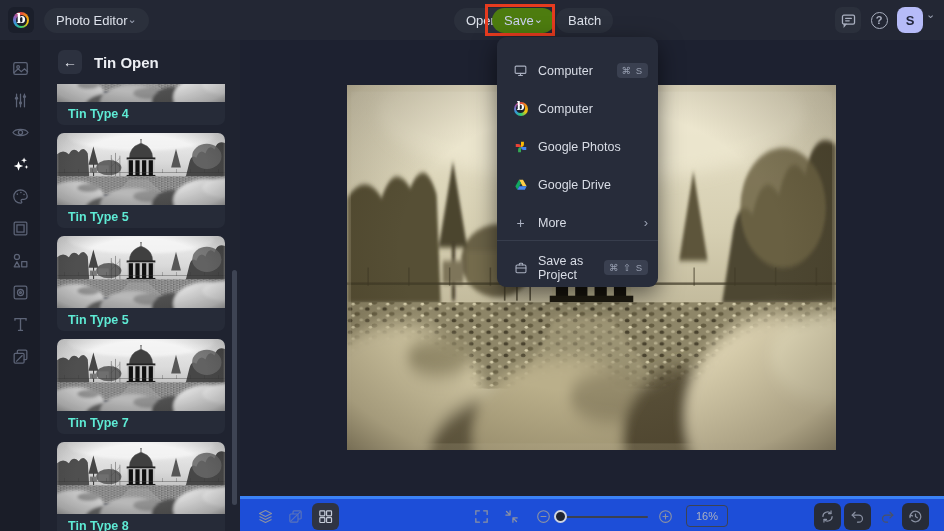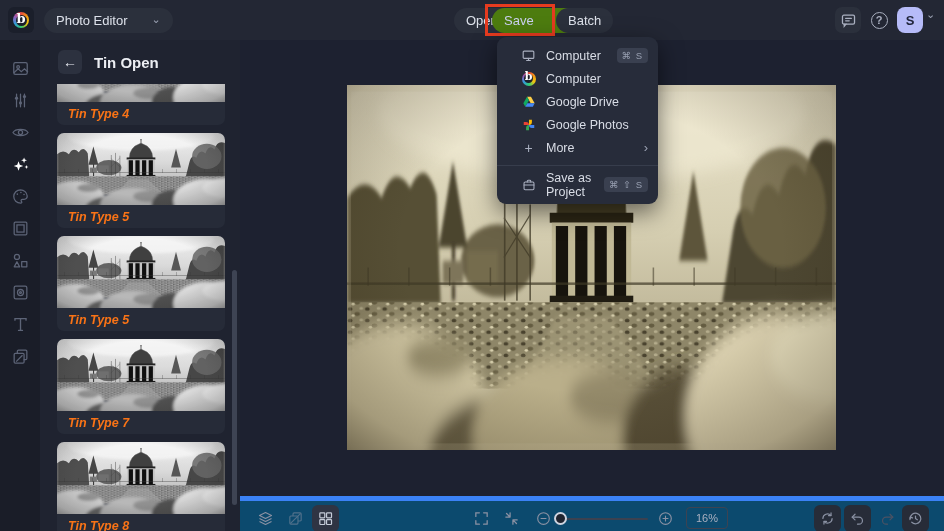--- a/index.html
+++ b/index.html
@@ -16,21 +16,21 @@
   .bf-logo { position:relative; width:16px; height:16px; border-radius:50%;
     background:conic-gradient(#e74c3c,#f39c12,#f1c40f,#2ecc71,#3498db,#9b59b6,#e74c3c); }
   .bf-logo::after { content:""; position:absolute; inset:2.5px; border-radius:50%; background:#1b1f2b; }
   .bf-logo .bf-b { position:absolute; z-index:2; left:0; top:-2px; width:16px; height:16px;
     display:flex; align-items:center; justify-content:center;
     font-size:13px; font-weight:bold; color:#fff; font-family:"DejaVu Serif", serif; }
   .bf-logo.small { width:14px; height:14px; }
   .bf-logo.small .bf-b { width:14px; height:14px; font-size:11px; }
   .tb-btn { position:absolute; top:8px; height:25px; border:none; border-radius:14px;
     background:#2b303c; color:#dde1ea; font-size:13px; font-family:inherit;
-    display:flex; align-items:center; gap:24px; padding:0 12px; cursor:pointer; }
+    display:flex; align-items:center; gap:0; padding:0 12px; cursor:pointer; }
   .tb-btn .chev { font-size:11px; color:#9aa1b2; margin-top:-3px; }
   #btn-photo-editor { left:44px; }
   #btn-open  { left:454px; }
   #btn-save  { left:492px; background:#4d7c0f; color:#ccd1f2; }
   #btn-save .chev { color:#ccd1f2; }
   #btn-batch { left:556px; }
   .annotation-box { position:absolute; left:485px; top:4px; width:70px; height:32px;
     border:3px solid #e63b1f; z-index:40; pointer-events:none; }
   .tb-icon-btn { position:absolute; top:7px; width:26px; height:26px; border-radius:7px;
     display:flex; align-items:center; justify-content:center; cursor:pointer; color:#aab0c0; }
@@ -56,44 +56,44 @@
   .back-btn { width:24px; height:24px; border-radius:6px; background:#2c313f; color:#e8eaf1;
     display:flex; align-items:center; justify-content:center; font-size:14px; cursor:pointer; border:none; }
   .panel-title { font-size:15px; font-weight:bold; color:#eceef3; }
   .cards-clip { position:absolute; left:0; top:44px; width:196px; height:447px; overflow:hidden; }
   .cards-inner { margin-top:-54px; padding-left:17px; }
   .card { width:168px; border-radius:7px; overflow:hidden; margin-bottom:8px;
     background:#262b38; cursor:pointer; }
   .card svg.thumb { display:block; width:168px; height:72px;
     filter:grayscale(1) brightness(1.04) contrast(1.05); }
   .card-label { height:23px; display:flex; align-items:center; padding-left:11px;
-    font-size:12.5px; font-weight:bold; color:#f97316;font-style:italic; }
+    font-size:12.5px; font-weight:bold; color:#5eead4; }
   .panel-scrollbar { position:absolute; right:3px; top:230px; width:5px; height:235px;
     border-radius:3px; background:#3e4453; cursor:pointer; }
   
   .canvas { position:absolute; left:240px; top:40px; width:704px; height:456px; background:#1d2130; }
   .photo { position:absolute; left:107px; top:45px; width:489px; height:365px;
     box-shadow:inset 0 0 46px 14px rgba(28,20,8,.45); background:#c9c2a6; }
   .photo svg { display:block; width:489px; height:365px; }
   
   .menu { position:absolute; left:497px; top:37px; width:161px; background:#272c3a;
     border-radius:9px; padding:7px 0 8px; z-index:50; box-shadow:0 8px 24px rgba(0,0,0,.55); }
   .menu-header { padding:4px 14px 6px; font-size:13px; font-weight:bold; color:#eef0f5; }
-  .menu-item { height:23px; display:flex; align-items:center; padding:0 10px 0 24px;
-    font-size:12.5px; color:#d9dde6; cursor:pointer; }
+  .menu-item { height:23px; display:flex; align-items:center; padding:0 10px 0 16px;
+    font-size:12.5px; color:#d9dde6; cursor:pointer;margin-top:15px; }
   .menu-item .mi-icon { width:15px; height:15px; margin-right:10px; flex:none;
     display:flex; align-items:center; justify-content:center; color:#aab0c0; }
   .menu-item .mi-label { flex:1; }
   .kbd { background:#3a4050; border-radius:4px; padding:2px 5px; font-size:9.5px;
     color:#99a0b2; letter-spacing:1px; white-space:nowrap; }
   .mi-chev { color:#9aa1b2; font-size:13px; }
   .menu-divider { height:1px; background:#373d4c; margin:6px 0 7px; }
   
   .bottombar { position:absolute; left:240px; top:496px; width:704px; height:35px;
-    background:#0c4a6e; border-top:5px solid #3b82f6; z-index:20; }
+    background:#1d4ed8; border-top:3px solid #3b82f6; z-index:20; }
   .bb-btn { position:absolute; top:4px; width:27px; height:27px; border:none; border-radius:6px;
     background:transparent; color:#8a91a3; display:flex; align-items:center; justify-content:center; cursor:pointer; }
   .bb-btn svg { width:17px; height:17px; }
   .bb-btn.raised { background:#2f3443; color:#c6ccd9; }
   .bb-btn.subtle { background:#272c38; }
   .bb-btn.disabled { color:#4c5263; cursor:default; }
   .zoom-track { position:absolute; left:316px; top:16.5px; width:92px; height:2px;
     border-radius:2px; background:#3b4150; cursor:pointer; }
   .zoom-handle { position:absolute; left:-2px; top:-6px; width:13px; height:13px; border-radius:50%;
     background:#20242f; border:2px solid #cfd4e0; cursor:grab; }
@@ -367,37 +367,37 @@
       <span class="mi-icon">
         <span class="bf-logo small">
             <span class="bf-b">b</span>
           </span>
       </span>
       <span class="mi-label">Computer</span>
     </div>
     <div class="menu-item">
       <span class="mi-icon">
         <svg viewBox="0 0 24 24" width="14" height="14">
-          <path d="M8.6 3h6.8l6.3 11h-6.8z" fill="#ffcf48"></path>
-          <path d="M8.6 3L2.3 14l3.4 6 6.3-11z" fill="#11a861"></path>
-          <path d="M5.7 20h12.9l3.1-6H9.1z" fill="#4688f4"></path>
-        </svg>
-      </span>
-      <span class="mi-label">Google Drive</span>
-    </div>
-    <div class="menu-item">
-      <span class="mi-icon">
-        <svg viewBox="0 0 24 24" width="14" height="14">
           <path d="M11 12a5 5 0 0 0-5-5H2v5z" fill="#ea4335" transform="translate(1,0)"></path>
           <path d="M12 11a5 5 0 0 0 5-5V2h-5z" fill="#fbbc04" transform="translate(0,1)"></path>
           <path d="M13 12a5 5 0 0 0 5 5h4v-5z" fill="#4285f4" transform="translate(-1,0)"></path>
           <path d="M12 13a5 5 0 0 0-5 5v4h5z" fill="#34a853" transform="translate(0,-1)"></path>
         </svg>
       </span>
       <span class="mi-label">Google Photos</span>
+    </div>
+    <div class="menu-item">
+      <span class="mi-icon">
+        <svg viewBox="0 0 24 24" width="14" height="14">
+          <path d="M8.6 3h6.8l6.3 11h-6.8z" fill="#ffcf48"></path>
+          <path d="M8.6 3L2.3 14l3.4 6 6.3-11z" fill="#11a861"></path>
+          <path d="M5.7 20h12.9l3.1-6H9.1z" fill="#4688f4"></path>
+        </svg>
+      </span>
+      <span class="mi-label">Google Drive</span>
     </div>
     <div class="menu-item">
       <span class="mi-icon" style="font-size:14px;">+</span>
       <span class="mi-label">More</span>
       <span class="mi-chev">›</span>
     </div>
     <div class="menu-divider"></div>
     <div class="menu-item">
       <span class="mi-icon">
         <svg viewBox="0 0 24 24" fill="none" stroke="currentColor" stroke-width="1.8" stroke-linecap="round" width="14" height="14">

